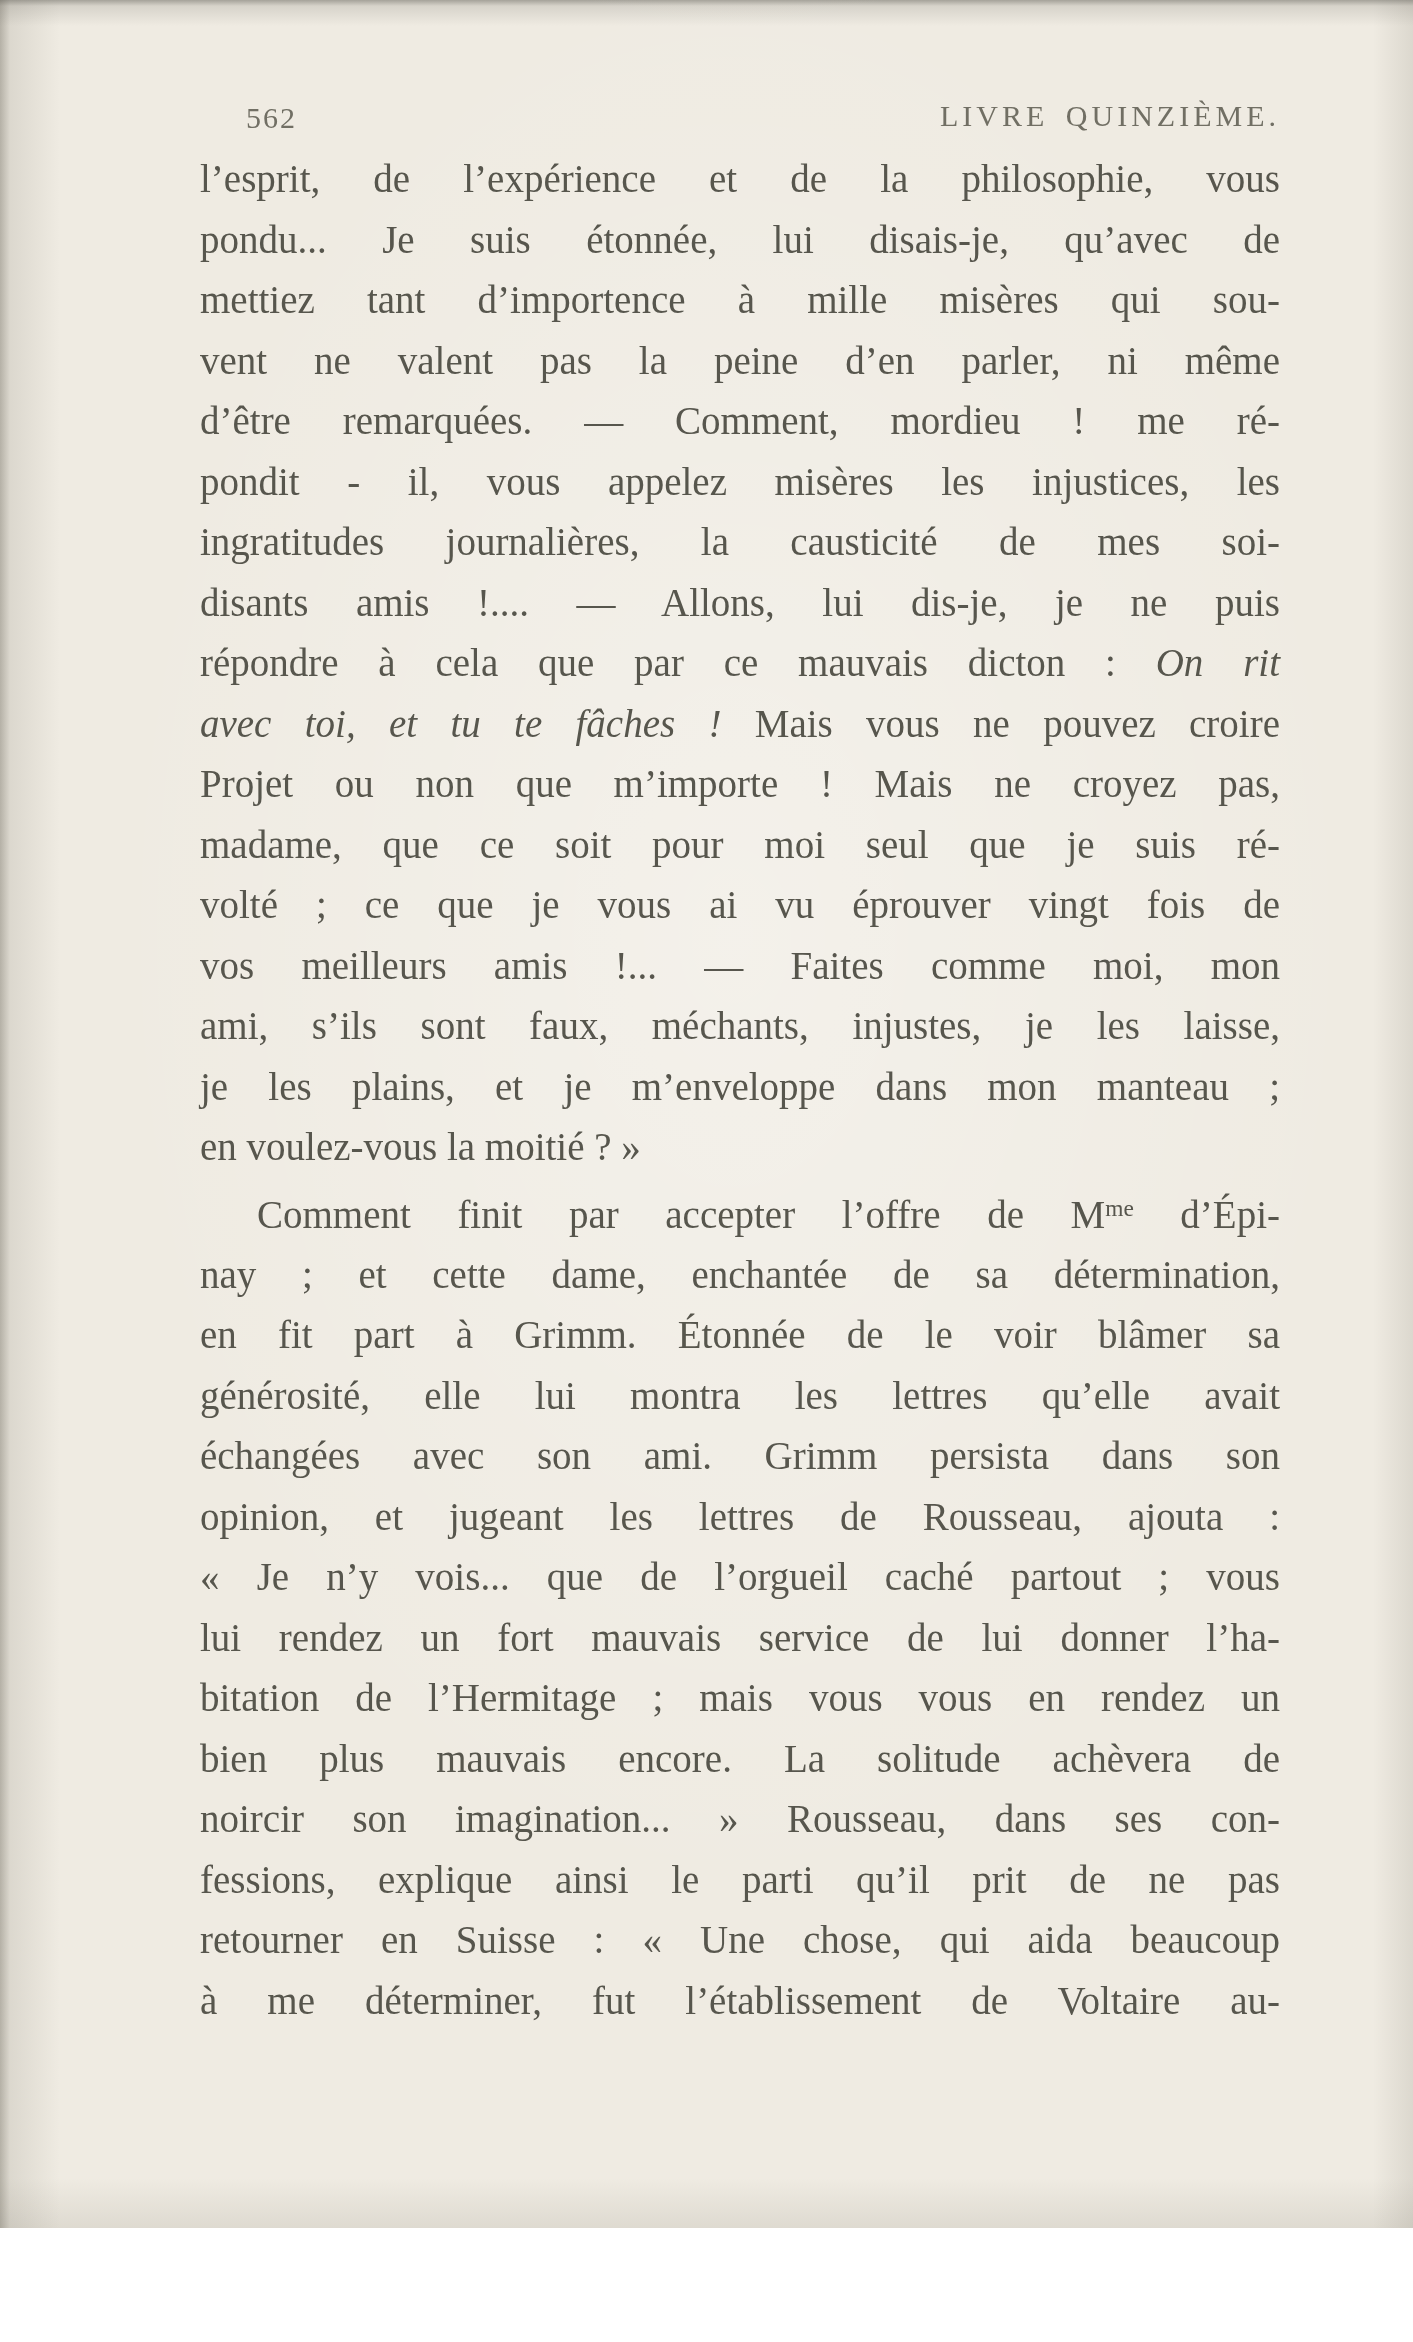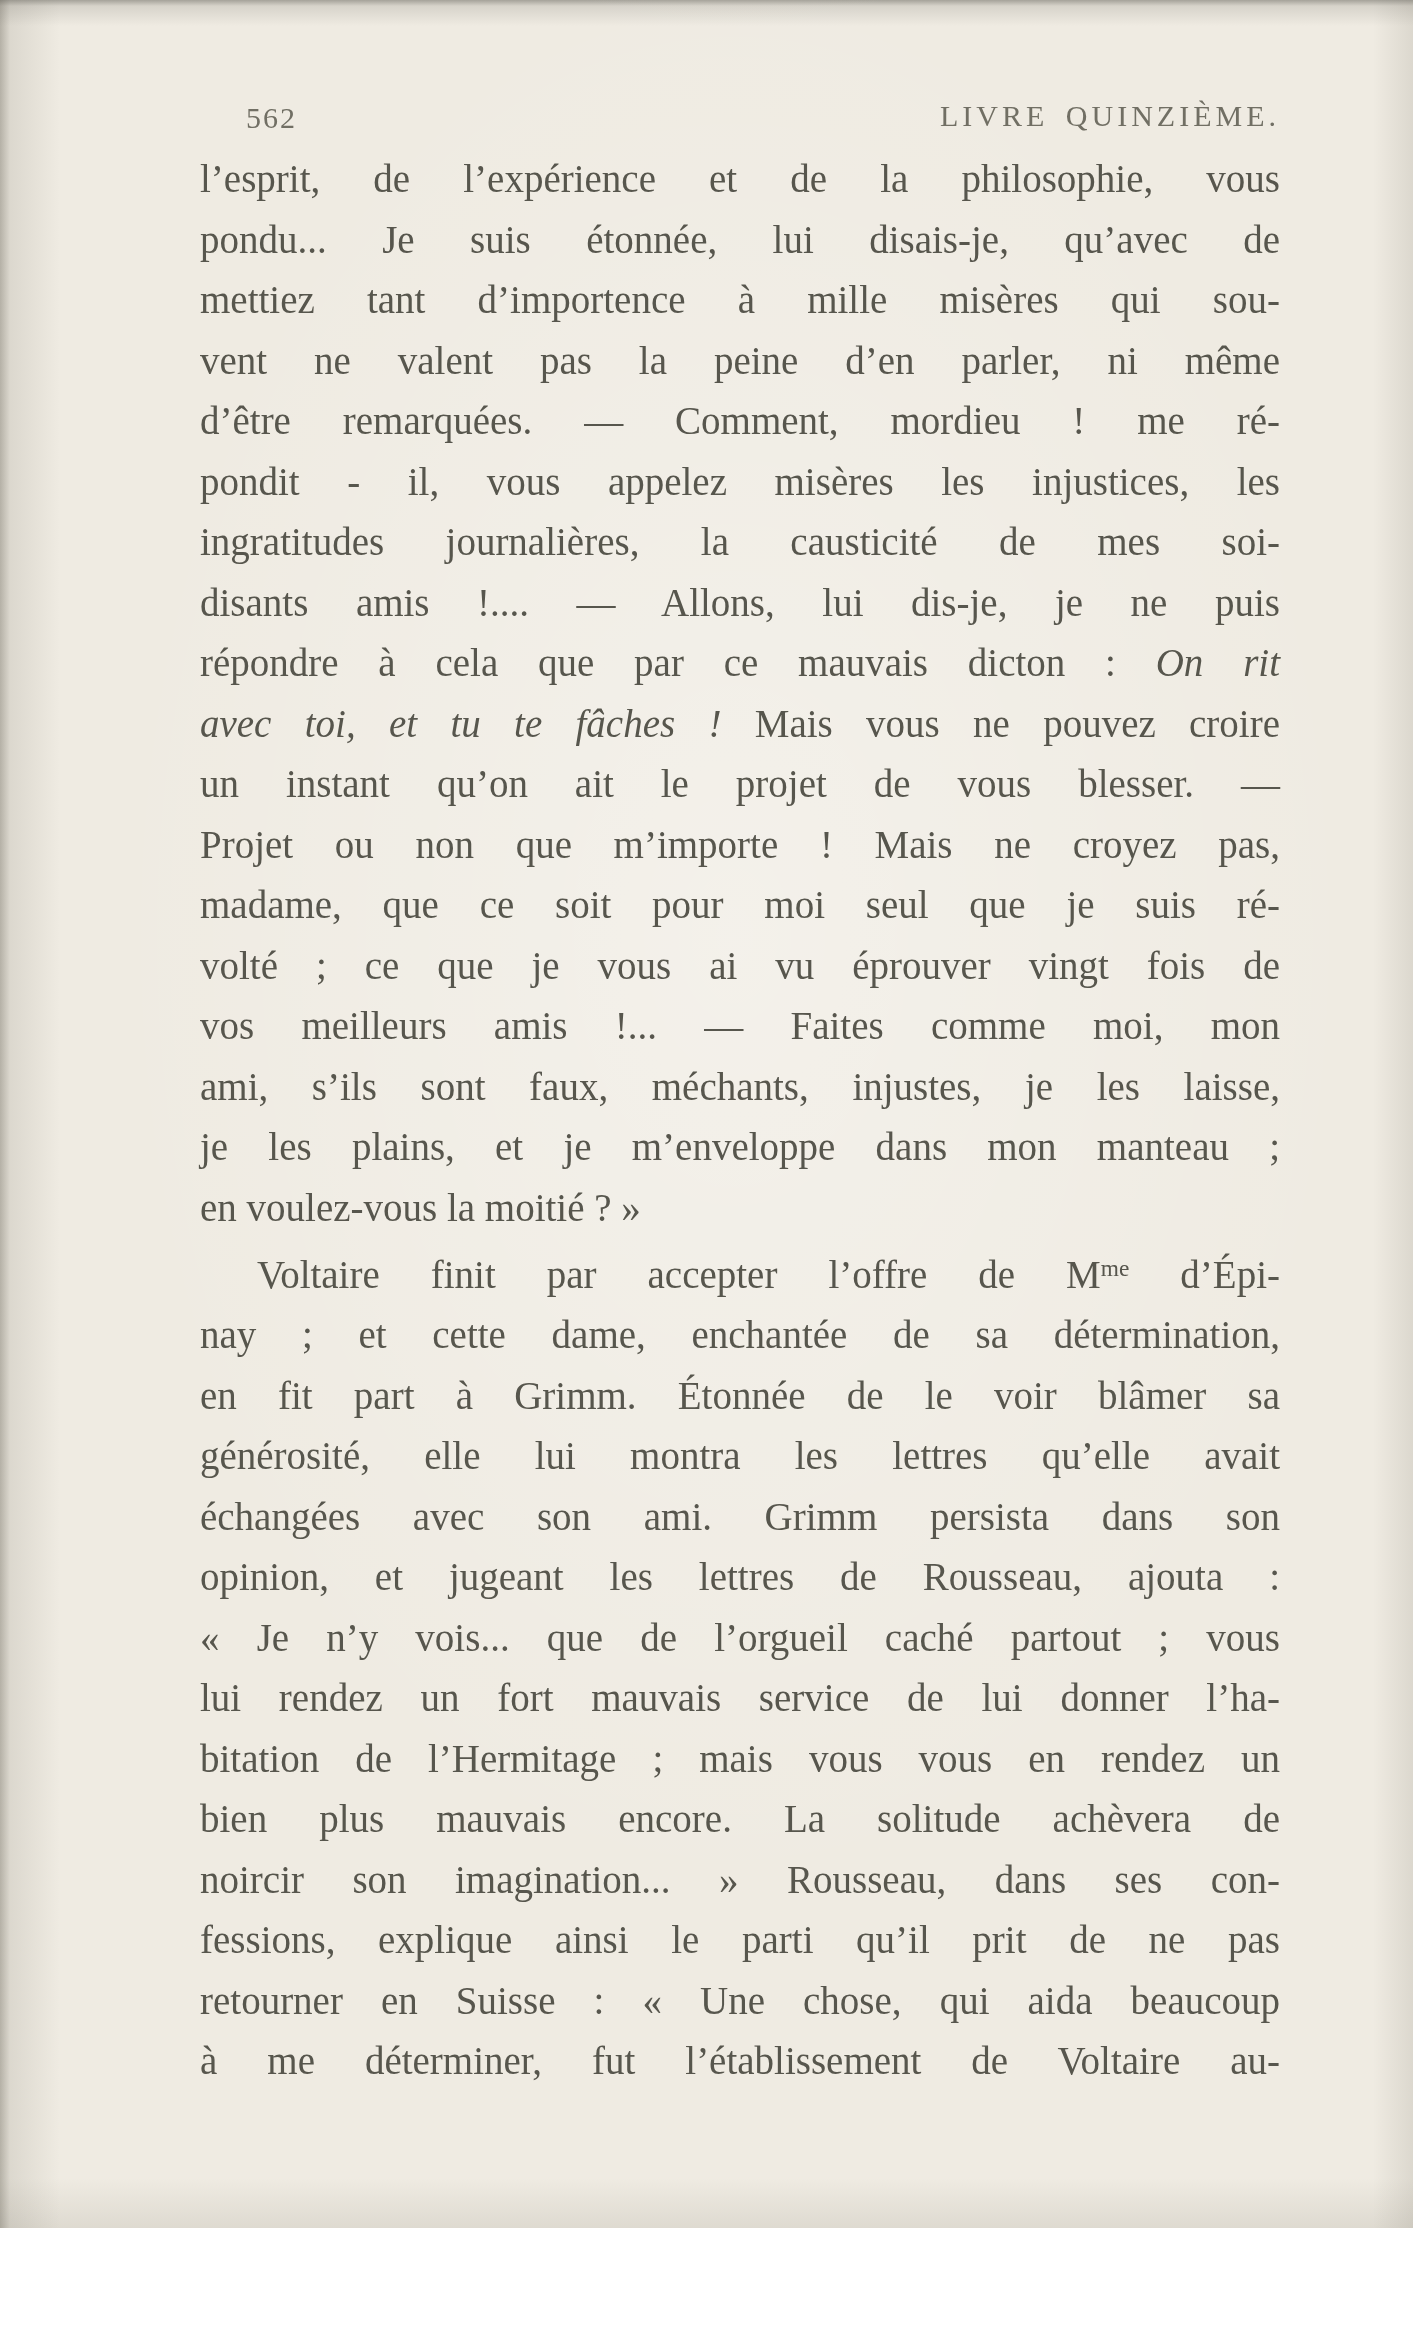--- a/index.html
+++ b/index.html
@@ -80,29 +80,28 @@
       <div class="line"><span>l’esprit, de l’expérience et de la philosophie, vous</span></div>
       <div class="line"><span>pondu... Je suis étonnée, lui disais-je, qu’avec de</span></div>
       <div class="line"><span>mettiez tant d’importence à mille misères qui sou-</span></div>
       <div class="line"><span>vent ne valent pas la peine d’en parler, ni même</span></div>
       <div class="line"><span>d’être remarquées. — Comment, mordieu ! me ré-</span></div>
       <div class="line"><span>pondit - il, vous appelez misères les injustices, les</span></div>
       <div class="line"><span>ingratitudes journalières, la causticité de mes soi-</span></div>
       <div class="line"><span>disants amis !.... — Allons, lui dis-je, je ne puis</span></div>
       <div class="line"><span>répondre à cela que par ce mauvais dicton : </span><span class="italic">On rit</span></div>
       <div class="line"><span class="italic">avec toi, et tu te fâches !</span><span> Mais vous ne pouvez croire</span></div>
-      <div class="line"><span>un instant qu’on ait le projet de vous blesser. —</span></div>
       <div class="line"><span>Projet ou non que m’importe ! Mais ne croyez pas,</span></div>
       <div class="line"><span>madame, que ce soit pour moi seul que je suis ré-</span></div>
       <div class="line"><span>volté ; ce que je vous ai vu éprouver vingt fois de</span></div>
       <div class="line"><span>vos meilleurs amis !... — Faites comme moi, mon</span></div>
       <div class="line"><span>ami, s’ils sont faux, méchants, injustes, je les laisse,</span></div>
       <div class="line"><span>je les plains, et je m’enveloppe dans mon manteau ;</span></div>
       <div class="line line-left"><span>en voulez-vous la moitié ? »</span></div>
-      <div class="line indent"><span>Voltaire finit par accepter l’offre de M</span><span class="sup">me</span><span> d’Épi-</span></div>
+      <div class="line indent"><span>Comment finit par accepter l’offre de M</span><span class="sup">me</span><span> d’Épi-</span></div>
       <div class="line"><span>nay ; et cette dame, enchantée de sa détermination,</span></div>
       <div class="line"><span>en fit part à Grimm. Étonnée de le voir blâmer sa</span></div>
       <div class="line"><span>générosité, elle lui montra les lettres qu’elle avait</span></div>
       <div class="line"><span>échangées avec son ami. Grimm persista dans son</span></div>
       <div class="line"><span>opinion, et jugeant les lettres de Rousseau, ajouta :</span></div>
       <div class="line"><span>« Je n’y vois... que de l’orgueil caché partout ; vous</span></div>
       <div class="line"><span>lui rendez un fort mauvais service de lui donner l’ha-</span></div>
       <div class="line"><span>bitation de l’Hermitage ; mais vous vous en rendez un</span></div>
       <div class="line"><span>bien plus mauvais encore. La solitude achèvera de</span></div>
       <div class="line"><span>noircir son imagination... » Rousseau, dans ses con-</span></div>

